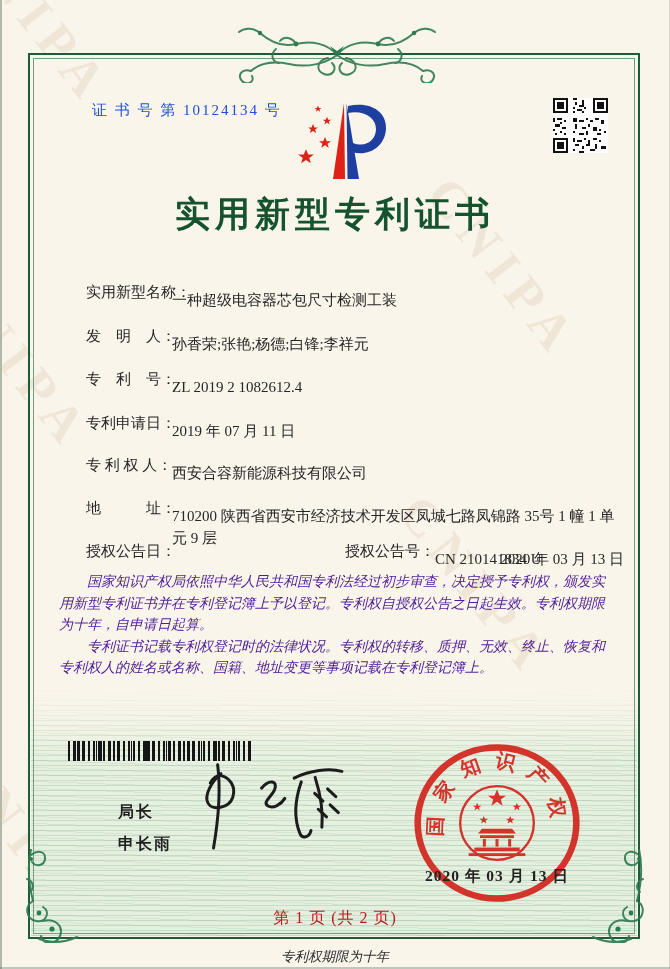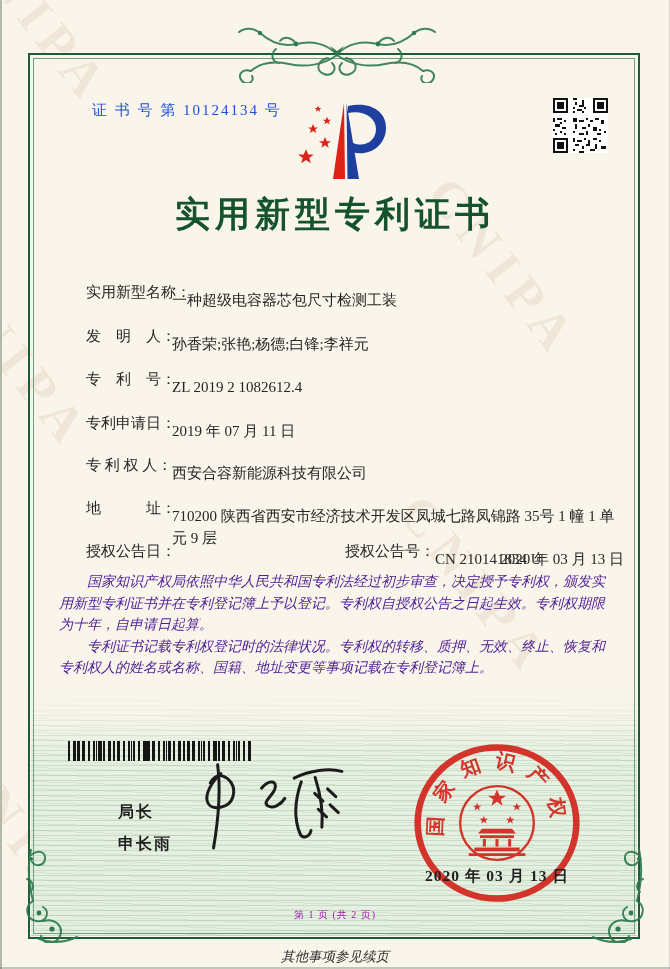--- a/index.html
+++ b/index.html
@@ -39,21 +39,21 @@
     position:absolute;left:68px;top:741px;width:183px;height:20px;
     background:
       repeating-linear-gradient(90deg,#151515 0 2px,transparent 2px 5px),
       repeating-linear-gradient(90deg,#151515 0 1px,transparent 1px 7px),
       repeating-linear-gradient(90deg,transparent 0 9px,#151515 9px 11px,transparent 11px 23px);
   }
   .officer{position:absolute;left:90px;font-size:16px;font-weight:700;font-family:"Liberation Sans","DejaVu Sans",sans-serif;color:#1f1f1f;letter-spacing:2px;margin-left:28px;}
   .signature{position:absolute;left:182px;top:752px;width:172px;height:102px;transform:rotate(-2deg);}
   .seal{position:absolute;left:406px;top:738px;width:182px;height:170px;}
   .seal-date{position:absolute;left:404px;top:866px;width:186px;text-align:center;font-size:15.5px;letter-spacing:1px;color:#222;font-weight:600;}
-  .page-info{position:absolute;left:0;top:908px;width:670px;text-align:center;font-size:10px;letter-spacing:1px;color:#a21caf;}
+  .page-info{position:absolute;left:0;top:908px;width:670px;text-align:center;font-size:16px;letter-spacing:1px;color:#b91c1c;}
   .continuation{position:absolute;left:0;top:948px;width:670px;text-align:center;font-size:13.5px;font-style:italic;color:#2e2e2e;font-family:"DejaVu Serif",serif;}
   .logo{position:absolute;left:298px;top:96px;width:96px;height:88px;}
   .qr{position:absolute;left:553px;top:98px;width:55px;height:55px;}
   .flourish{position:absolute;left:228px;top:25px;width:218px;height:58px;}
   .corner{position:absolute;width:60px;height:94px;}
   .corner.left{left:19px;top:849px;}
   .corner.right{left:591px;top:849px;transform:scaleX(-1);}
 </style>
 </head>
 <body>
@@ -255,15 +255,15 @@
           <rect x="88.4" y="107" width="3.2" height="8"></rect>
           <rect x="101.8" y="107" width="3.2" height="8"></rect>
         <rect x="66" y="116" width="48" height="4"></rect>
         <rect x="60" y="122" width="60" height="3"></rect>
       </g>
     </g>
   </svg>
   <div class="seal-date">2020 年 03 月 13 日</div>
 
   <div class="page-info">第 1 页 (共 2 页)</div>
-  <div class="continuation">其他事项参见续页</div>
+  <div class="continuation">专利权期限为十年</div>
 
 </div>
 
 </body></html>

